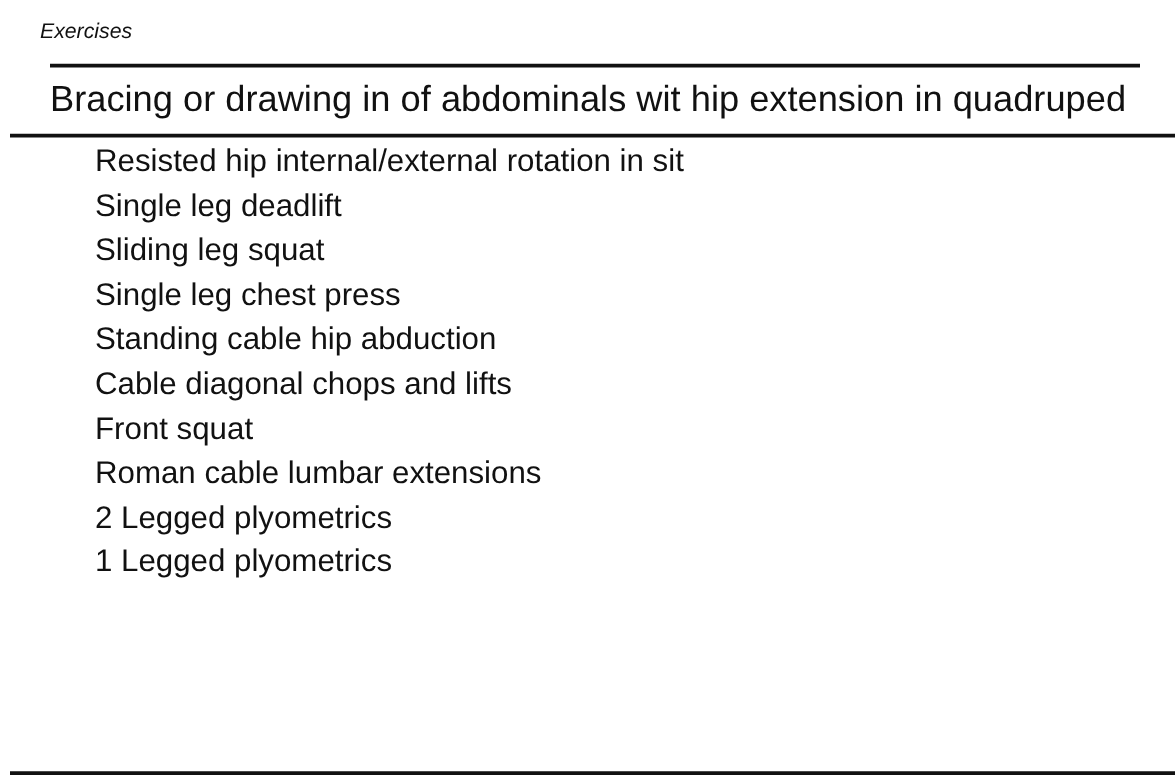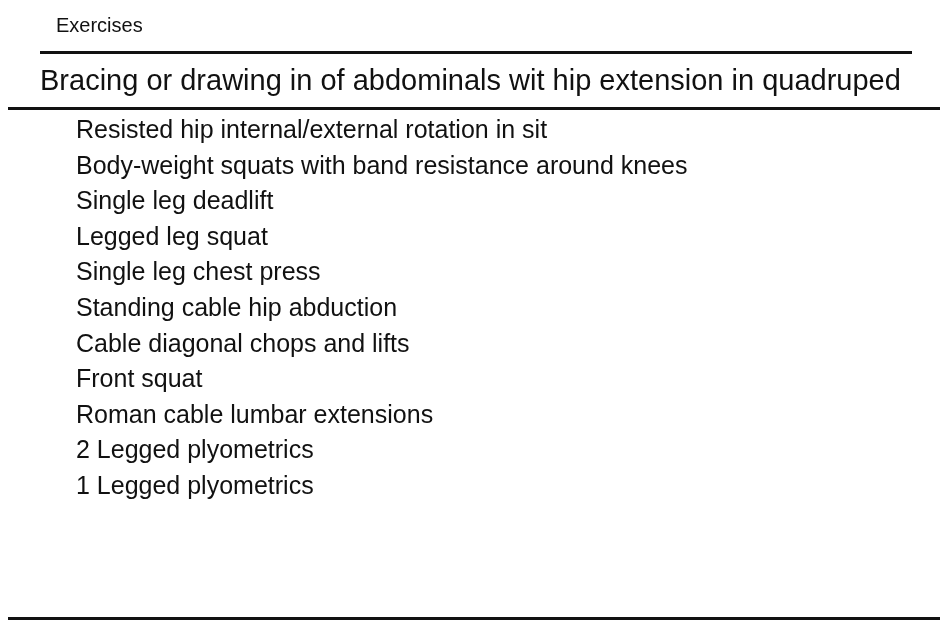--- a/index.html
+++ b/index.html
@@ -1,39 +1,38 @@
 <!DOCTYPE html>
 <html><head>
 <meta charset="utf-8">
 <style>
   html, body { margin:0; padding:0; background:#ffffff; }
   body { width:940px; height:620px; position:relative; overflow:hidden;
          font-family:"Liberation Sans", sans-serif; color:#111; }
-  .header { position:absolute; left:56px; top:8px; font-size:20px; line-height:34px; }
+  .header { position:absolute; left:32px; top:8px; font-size:17px; line-height:34px;font-style:italic; }
   .rule { position:absolute; background:#111; height:3px; }
   .rule.top { left:40px; width:872px; top:51px; }
   .rule.mid { left:8px; width:932px; top:107px; }
   .rule.bot { left:8px; width:932px; top:617px; }
   .first-row { position:absolute; left:40px; top:63px; font-size:29px; line-height:34px; white-space:nowrap; }
   .rows { position:absolute; left:40px; top:112px; }
   .row { font-size:25px; line-height:35.6px; height:35.6px; white-space:nowrap;margin-left:36px; }
 </style>
 </head>
 <body>
 
 <div>
   <div class="header">Exercises</div>
   <div class="rule top"></div>
   <div class="first-row">Bracing or drawing in of abdominals wit hip extension in quadruped</div>
   <div class="rule mid"></div>
   <div class="rows">
     <div class="row">Resisted hip internal/external rotation in sit</div>
-    <div class="row">Body-weight squats with band resistance around knees</div>
     <div class="row">Single leg deadlift</div>
-    <div class="row">Legged leg squat</div>
+    <div class="row">Sliding leg squat</div>
     <div class="row">Single leg chest press</div>
     <div class="row">Standing cable hip abduction</div>
     <div class="row">Cable diagonal chops and lifts</div>
     <div class="row">Front squat</div>
     <div class="row">Roman cable lumbar extensions</div>
     <div class="row">2 Legged plyometrics</div>
     <div class="row">1 Legged plyometrics</div>
   </div>
   <div class="rule bot"></div>
 </div>

